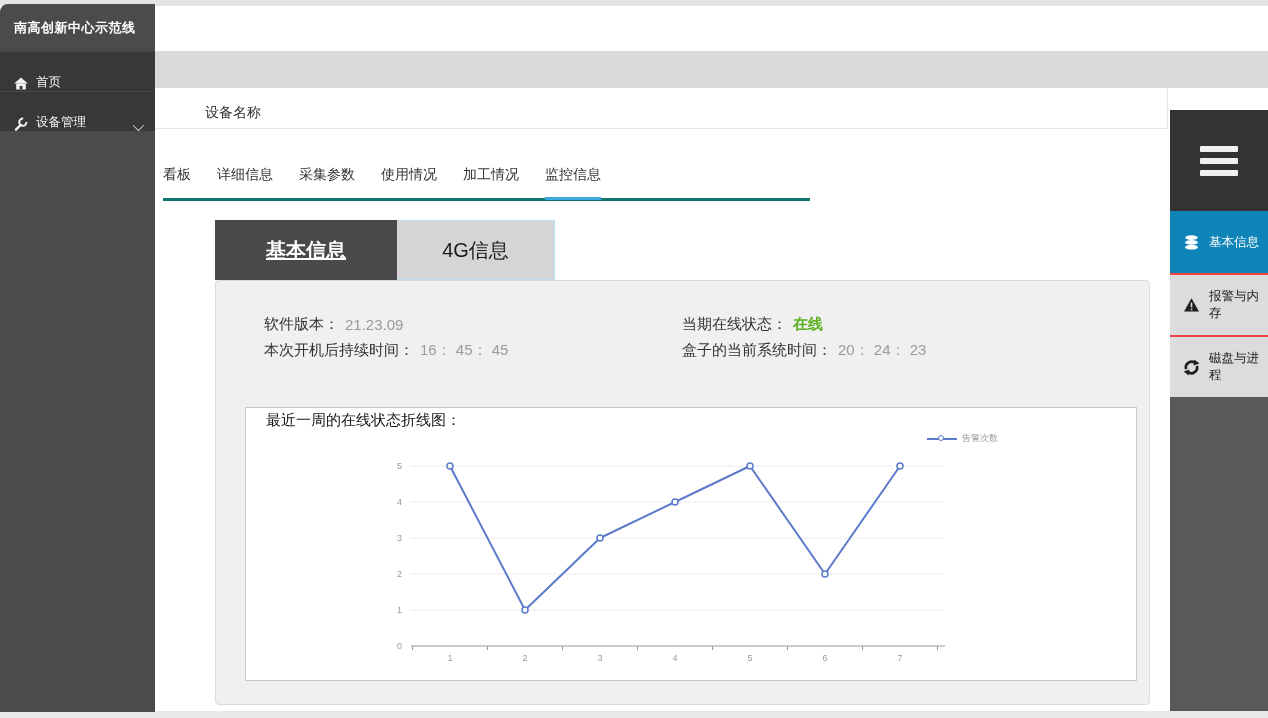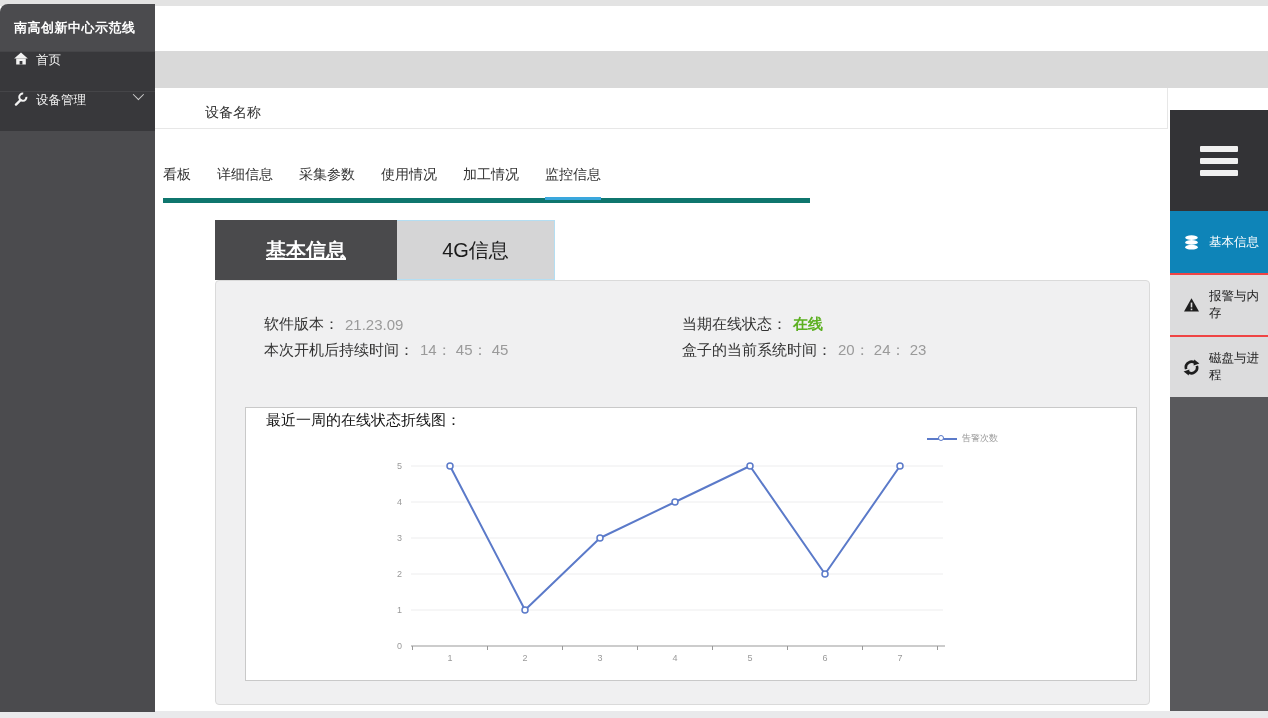--- a/index.html
+++ b/index.html
@@ -8,38 +8,38 @@
   #app { position:relative; width:1268px; height:718px; background:#fff; overflow:hidden; }
 
   
   .top-strip { position:absolute; left:0; top:0; width:1268px; height:6px; background:#e3e3e3; }
   .gray-band { position:absolute; left:0; top:51px; width:1268px; height:37px; background:#d9d9d9; }
   .bottom-strip { position:absolute; left:0; top:711px; width:1268px; height:7px; background:#e9e9eb; }
 
   
   .left-sidebar { position:absolute; left:0; top:4px; width:155px; height:708px; background:#4b4b4e; border-top-left-radius:8px; z-index:6; }
   .ls-title { height:47px; line-height:47px; padding-left:14px; color:#fff; font-size:13px; font-weight:bold; letter-spacing:.5px; }
-  .ls-item { height:40px; display:flex; align-items:flex-start; gap:8px; padding:0 14px; background:#38383b; color:#f2f2f2; font-size:12.5px; border-top:1px solid #454548; cursor:pointer; }
+  .ls-item { height:40px; display:flex; align-items:flex-end; gap:8px; padding:0 14px; background:#38383b; color:#f2f2f2; font-size:12.5px; border-top:1px solid #454548; cursor:pointer; }
   .ls-item .licon { width:14px; height:14px; flex:0 0 auto; display:inline-flex; }
   .ls-chevron { margin-left:auto; width:8px; height:8px; border-right:1.5px solid #cfcfcf; border-bottom:1.5px solid #cfcfcf; transform:rotate(45deg) translateY(-2px); }
 
   
   .right-sidebar { position:absolute; left:1170px; top:110px; width:98px; height:601px; background:#59595c; z-index:6; }
   .rs-burger { height:101px; background:#333336; display:flex; flex-direction:column; justify-content:center; align-items:center; gap:6px; cursor:pointer; }
   .rs-burger span { display:block; width:38px; height:6px; background:#f0f0f0; border-radius:1px; }
   .rs-item { height:62px; display:flex; align-items:center; gap:9px; padding-left:13px; font-size:12.5px; cursor:pointer; }
   .rs-item.active { background:#0e84b8; color:#fff; }
   .rs-item.plain { background:#dcdcdd; color:#1e1e1e; border-top:2px solid #ef4444; }
   .rs-item .ricon { width:17px; height:17px; flex:0 0 auto; display:inline-flex; }
 
   
   .main { position:absolute; left:155px; top:88px; width:1015px; height:623px; background:#fff; z-index:2; }
   .device-header { position:absolute; left:0; top:0; width:1013px; height:41px; line-height:49px; padding-left:50px; font-size:14px; color:#333; background:#fff; border-bottom:1px solid #e7e7e7; border-right:1px solid #e7e7e7; }
 
-  .tabs { position:absolute; left:8px; top:70px; width:647px; display:flex; border-bottom:5px solid #0f766e; }
+  .tabs { position:absolute; left:8px; top:70px; width:647px; display:flex; border-bottom:3px solid #0f766e; }
   .tab { padding:8px 0 13px 0; margin-right:26px; font-size:14px; color:#333; cursor:pointer; white-space:nowrap; }
   .tab.active { border-bottom:3px solid #3aa7dd; margin-bottom:-2px; }
 
   .subtabs { position:absolute; left:60px; top:132px; display:flex; }
   .subtab { height:60px; display:flex; align-items:center; justify-content:center; font-size:20px; cursor:pointer; }
   .subtab.active { width:182px; background:#4a4a4c; color:#fff; }
   .subtab.active .st-label { text-decoration:underline; font-weight:bold; }
   .subtab.inactive { width:158px; background:#d5d5d6; color:#1a1a1a; border:1px solid #b4def2; border-left:none;justify-content:center; }
 
   .panel { position:absolute; left:60px; top:192px; width:935px; height:425px; background:#f0f0f1; border:1px solid #dadada; border-radius:4px; }
@@ -155,21 +155,21 @@
         <div class="info-cell">
           <span>软件版本：</span>
           <span class="info-val">21.23.09</span>
         </div>
         <div class="info-cell">
           <span>当期在线状态：</span>
           <span class="status-online">在线</span>
         </div>
         <div class="info-cell">
           <span>本次开机后持续时间：</span>
-          <span class="info-val">14： 45： 45</span>
+          <span class="info-val">16： 45： 45</span>
         </div>
         <div class="info-cell">
           <span>盒子的当前系统时间：</span>
           <span class="info-val">20： 24： 23</span>
         </div>
       </div>
 
       <div class="chart-box">
         <svg id="chart-svg" width="890" height="272">
             <line x1="165" x2="697" y1="202" y2="202" stroke="#ededee" stroke-width="1"></line>

